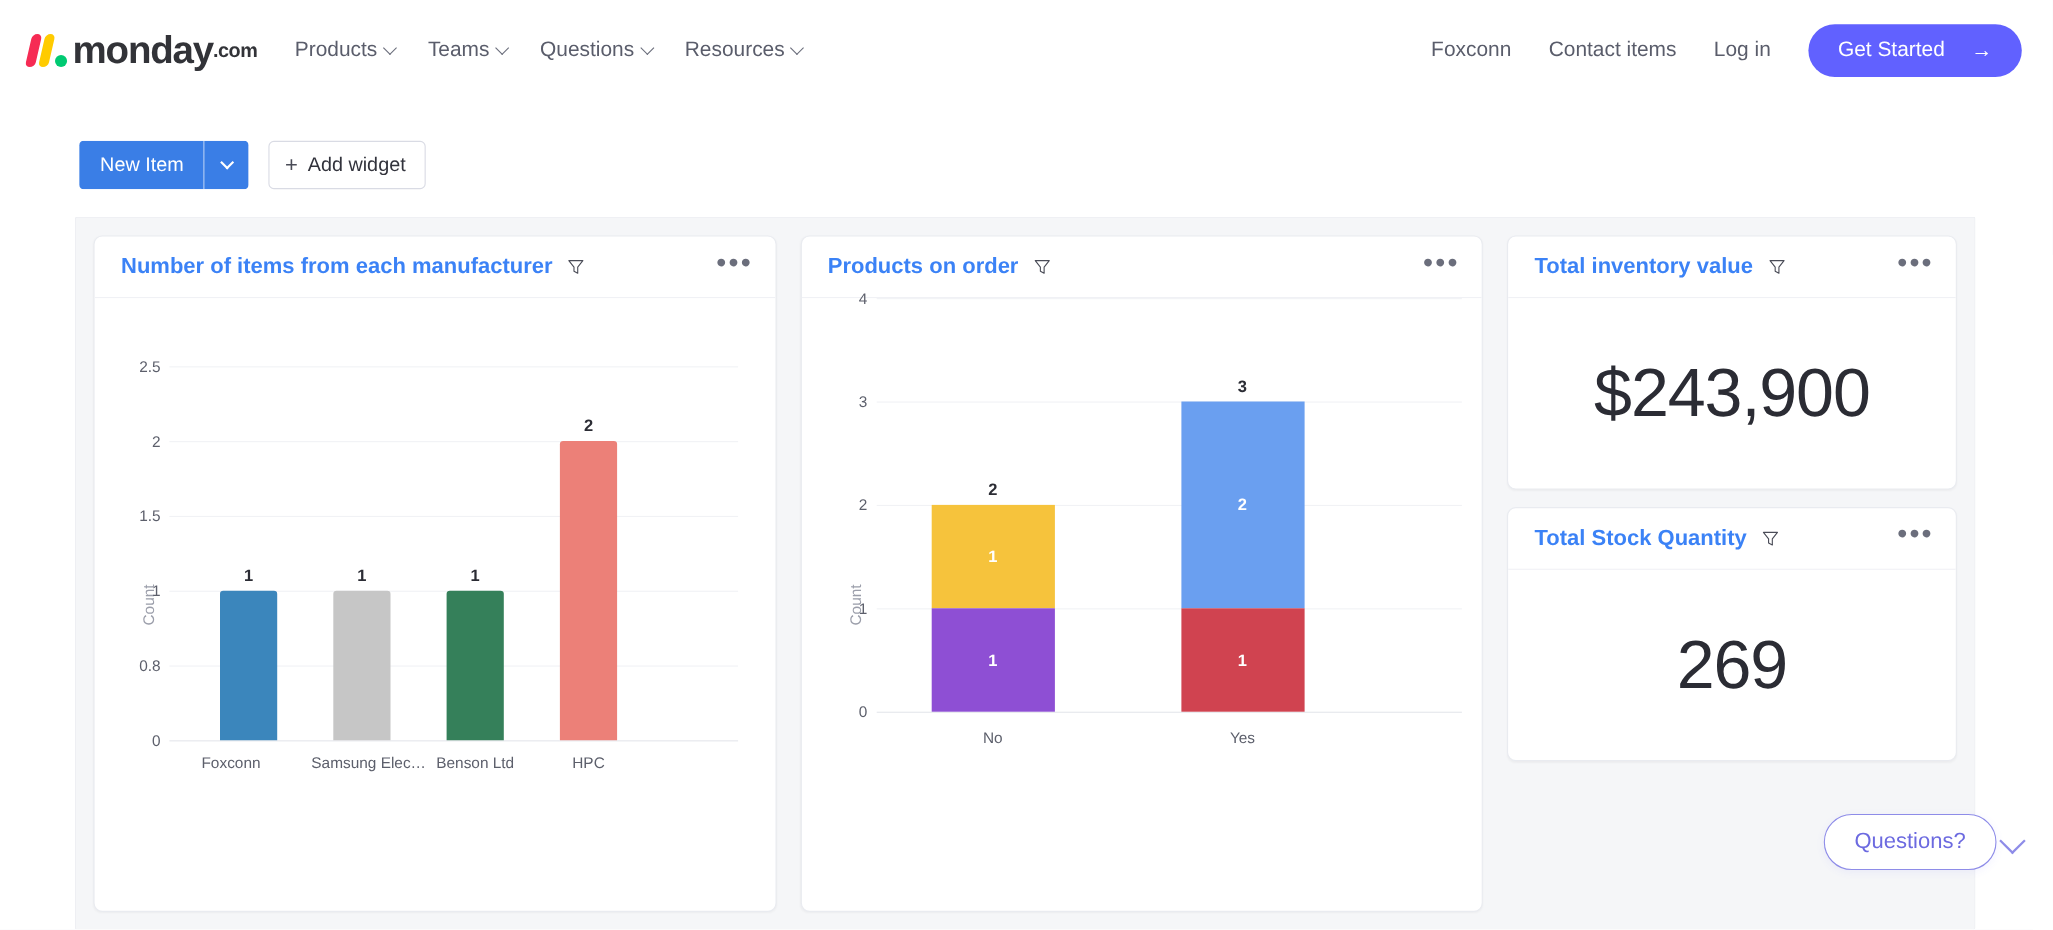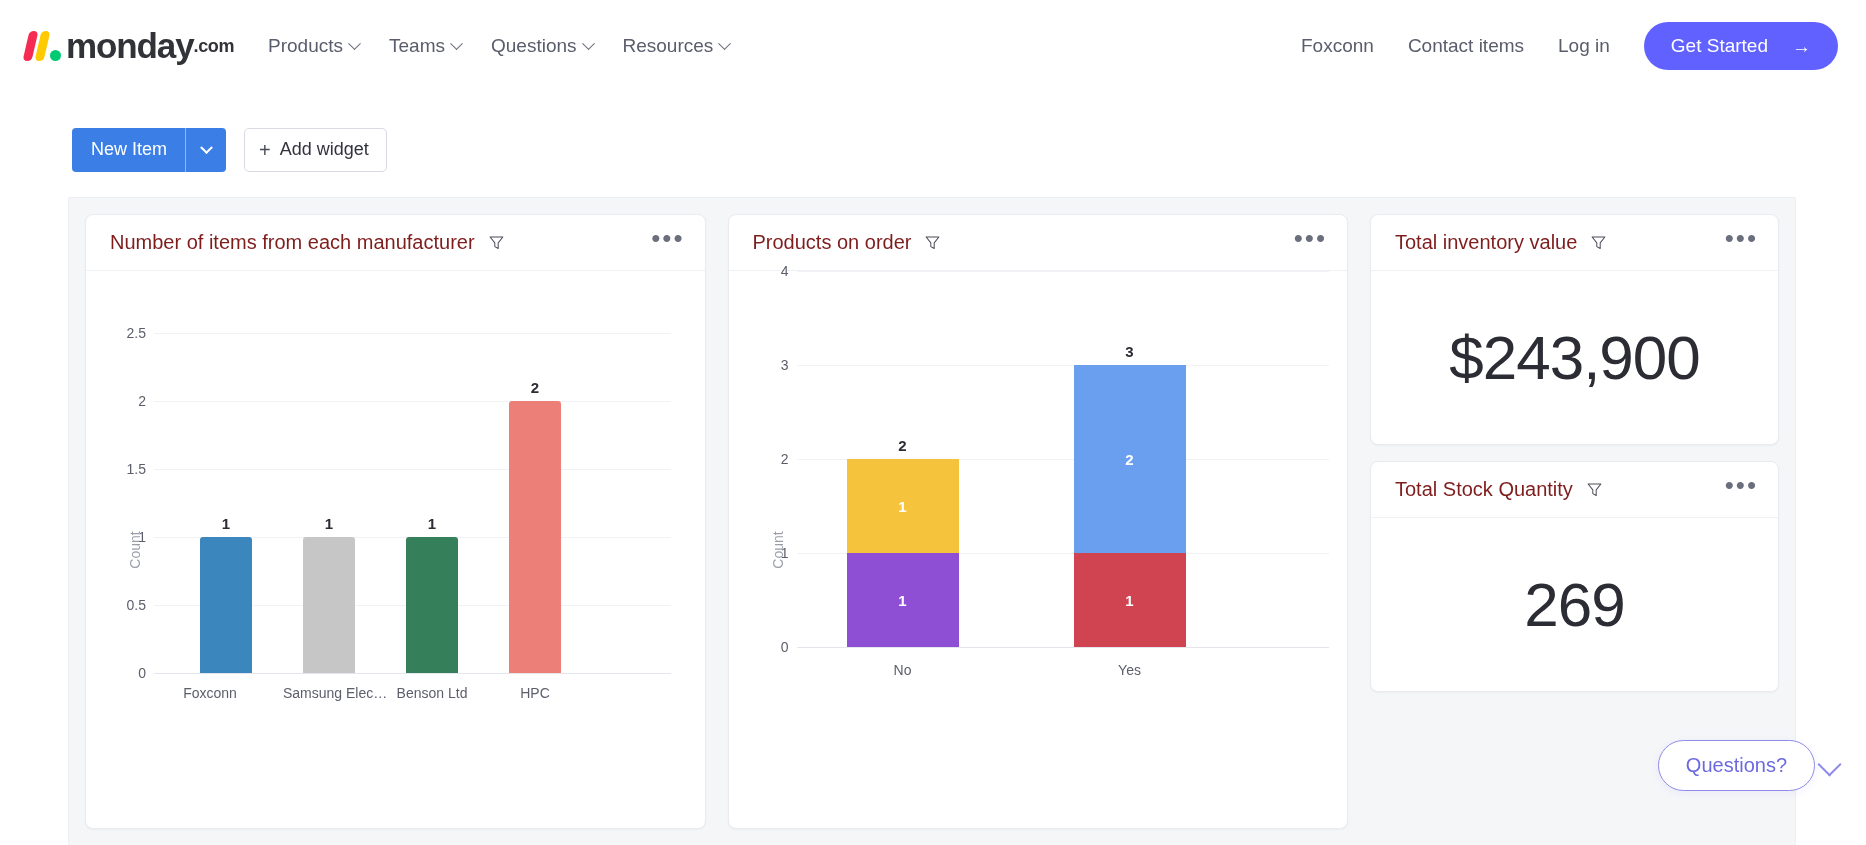--- a/index.html
+++ b/index.html
@@ -117,21 +117,21 @@
     background: #ffffff; border: 1px solid #e9ebf0; border-radius: 8px;
     box-shadow: 0 1px 2px rgba(0,0,0,.04);
     display: flex; flex-direction: column; overflow: hidden;
   }
   .w-chart { height: 616px; }
   .w-kpi   { height: 231px; }
   .w-head {
     height: 56px; flex: none; display: flex; align-items: center;
     padding: 0 20px 0 24px; border-bottom: 1px solid #f0f1f5;
   }
-  .w-title { font-size: 20px; font-weight: 400; color: #7f1d1d; white-space: nowrap; text-align: center; }
+  .w-title { font-size: 20px; font-weight: 700; color: #3b82f6; white-space: nowrap; text-align: center; }
   .funnel { margin-left: 13px; display: flex; align-items: center; cursor: pointer; }
   .dots {
     margin-left: auto; font-size: 26px; color: #6b6e7c; letter-spacing: 2px;
     line-height: 12px; cursor: pointer; padding-bottom: 10px;
   }
   .w-body { flex: 1; position: relative; }
 
   
   .plot { position: absolute; inset: 0; }
   .axis-title {
@@ -225,21 +225,21 @@
               <div class="gridline" style="left:68px; right:34px; top:130px;"></div>
               <div class="gridline" style="left:68px; right:34px; top:198px;"></div>
               <div class="gridline" style="left:68px; right:34px; top:266px;"></div>
               <div class="gridline" style="left:68px; right:34px; top:334px;"></div>
               <div class="baseline" style="left:68px; right:34px; top:402px;"></div>
 
               <div class="ytick" style="left:26px; width:34px; top: 62px;">2.5</div>
               <div class="ytick" style="left:26px; width:34px; top:130px;">2</div>
               <div class="ytick" style="left:26px; width:34px; top:198px;">1.5</div>
               <div class="ytick" style="left:26px; width:34px; top:266px;">1</div>
-              <div class="ytick" style="left:26px; width:34px; top:334px;">0.5</div>
+              <div class="ytick" style="left:26px; width:34px; top:334px;">0.8</div>
               <div class="ytick" style="left:26px; width:34px; top:402px;">0</div>
 
               <div class="bar" style="left:114px; width:52px; top:266px; height:136px; background:#3B86BC;"></div>
               <div class="bar-total" style="left:114px; width:52px; top:261px;">1</div>
 
               <div class="bar" style="left:217px; width:52px; top:266px; height:136px; background:#C6C6C6;"></div>
               <div class="bar-total" style="left:217px; width:52px; top:261px;">1</div>
 
               <div class="bar" style="left:320px; width:52px; top:266px; height:136px; background:#35805A;"></div>
               <div class="bar-total" style="left:320px; width:52px; top:261px;">1</div>

